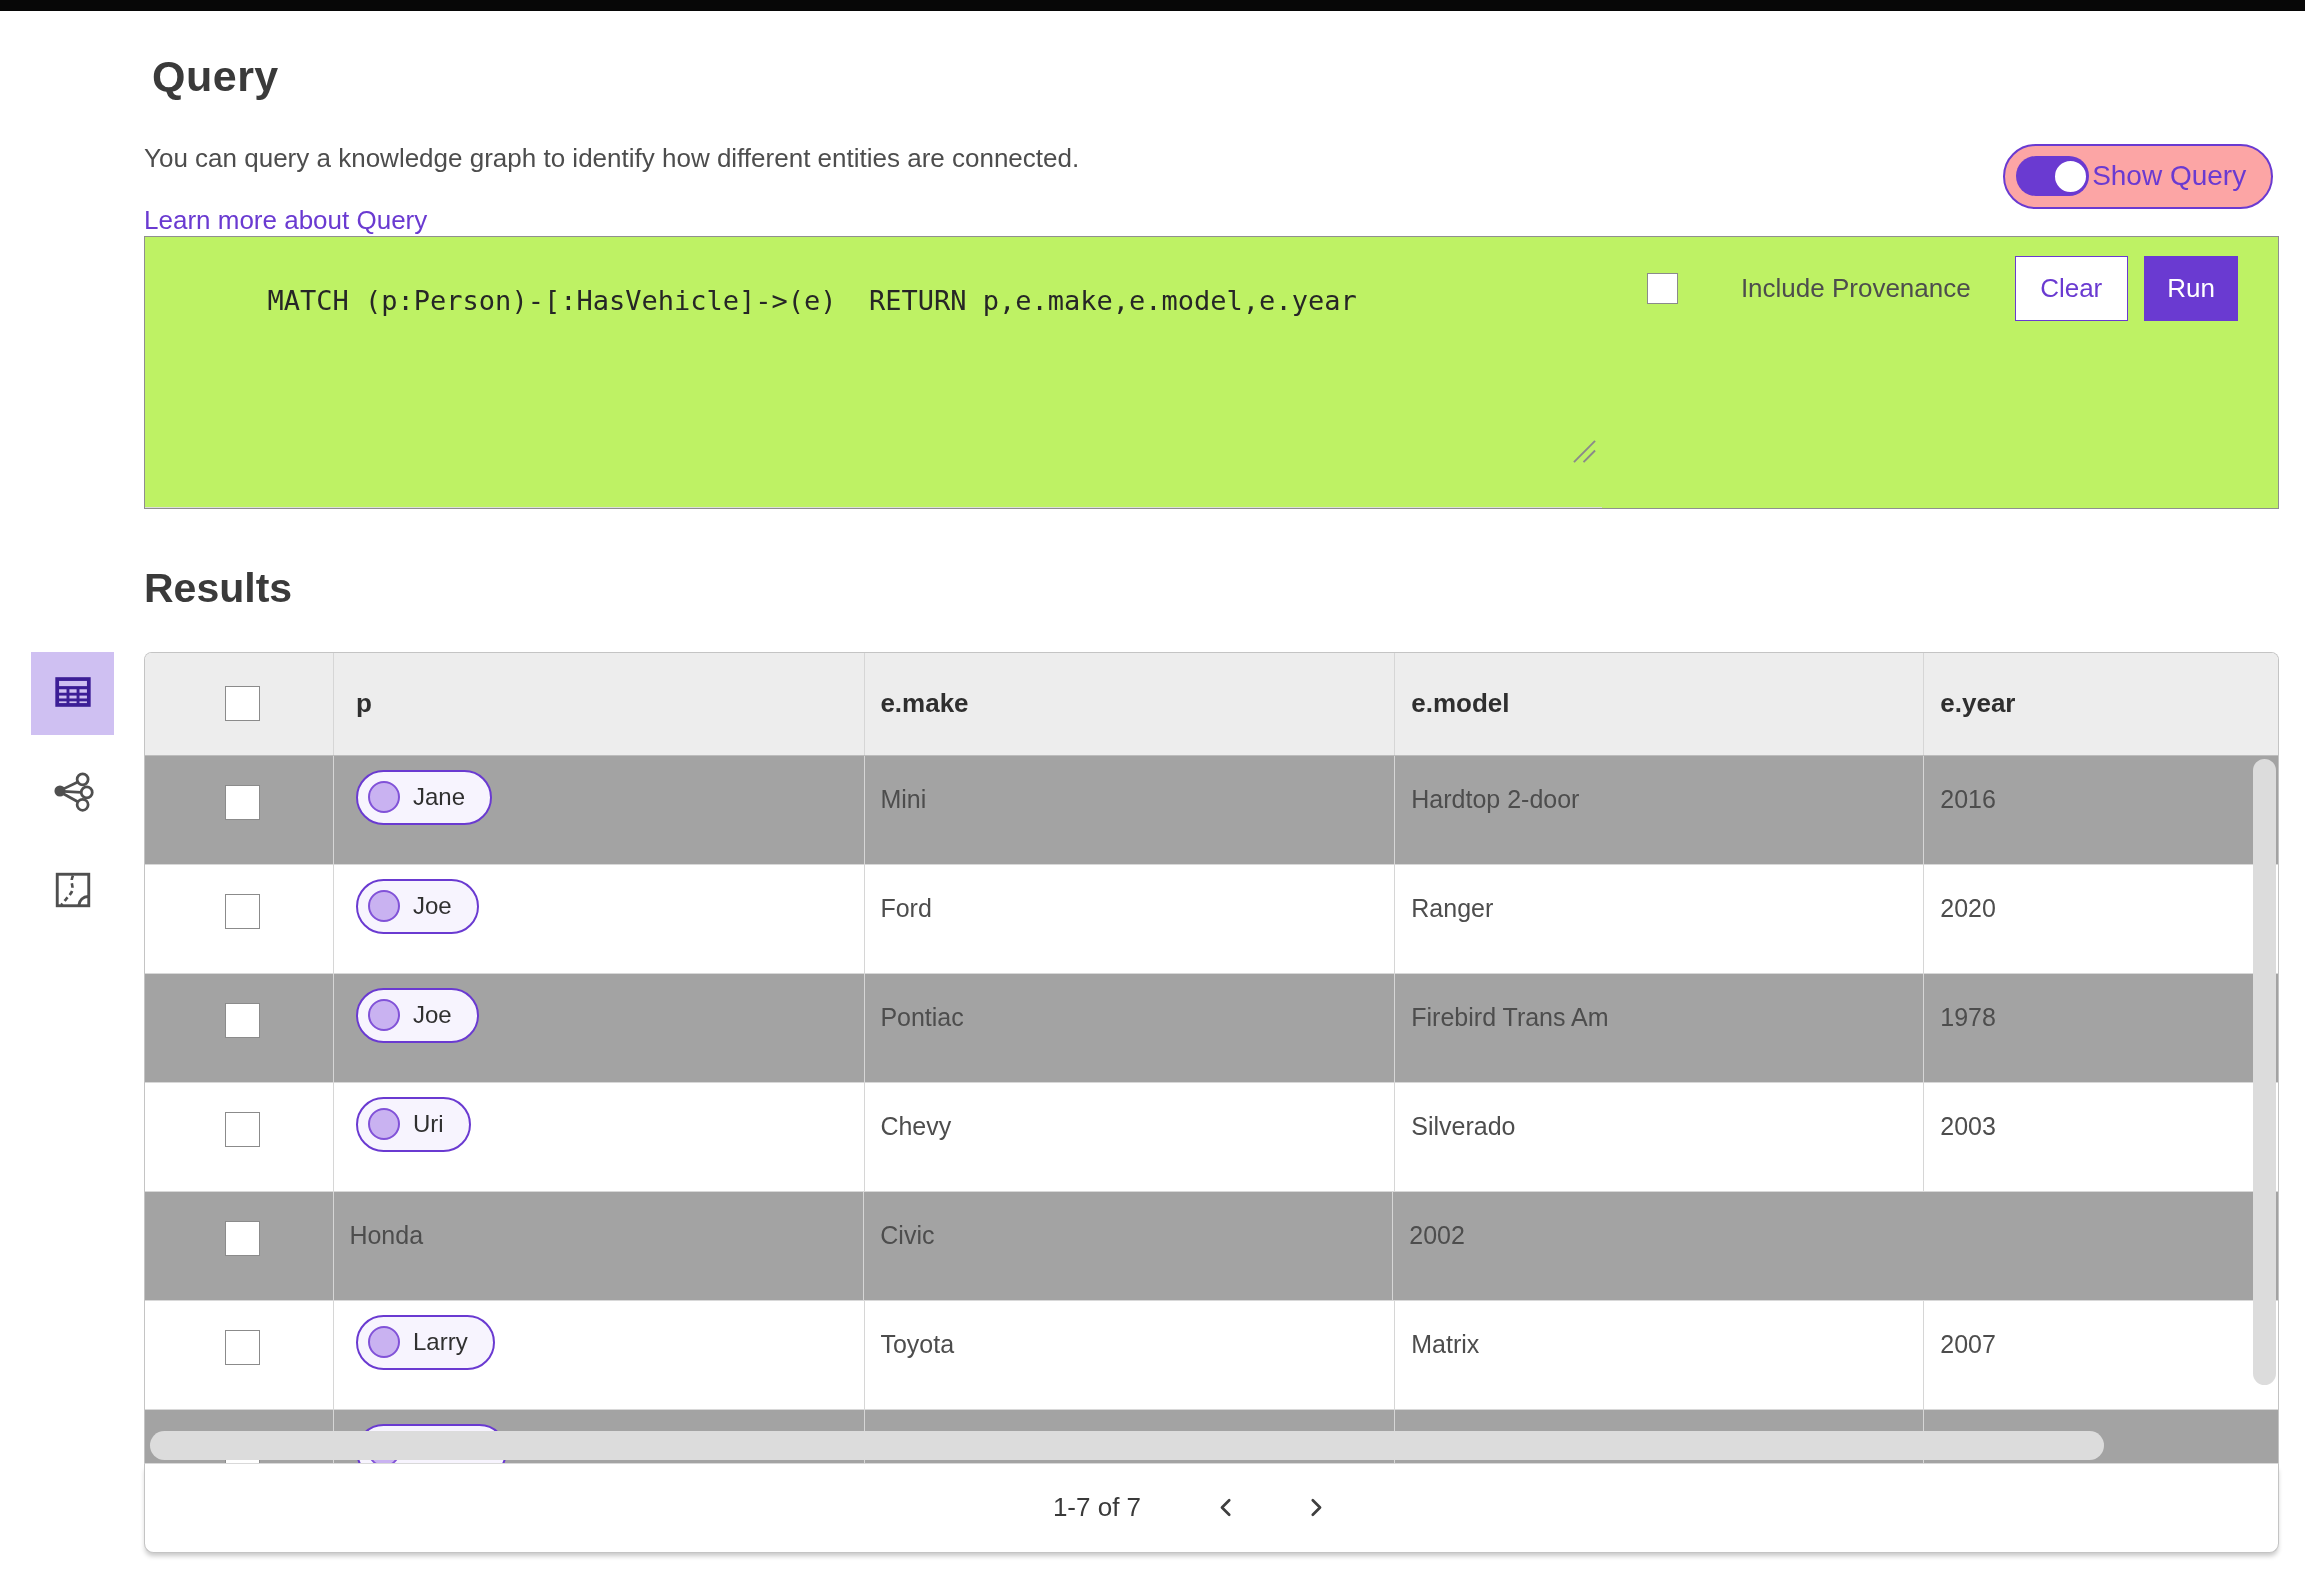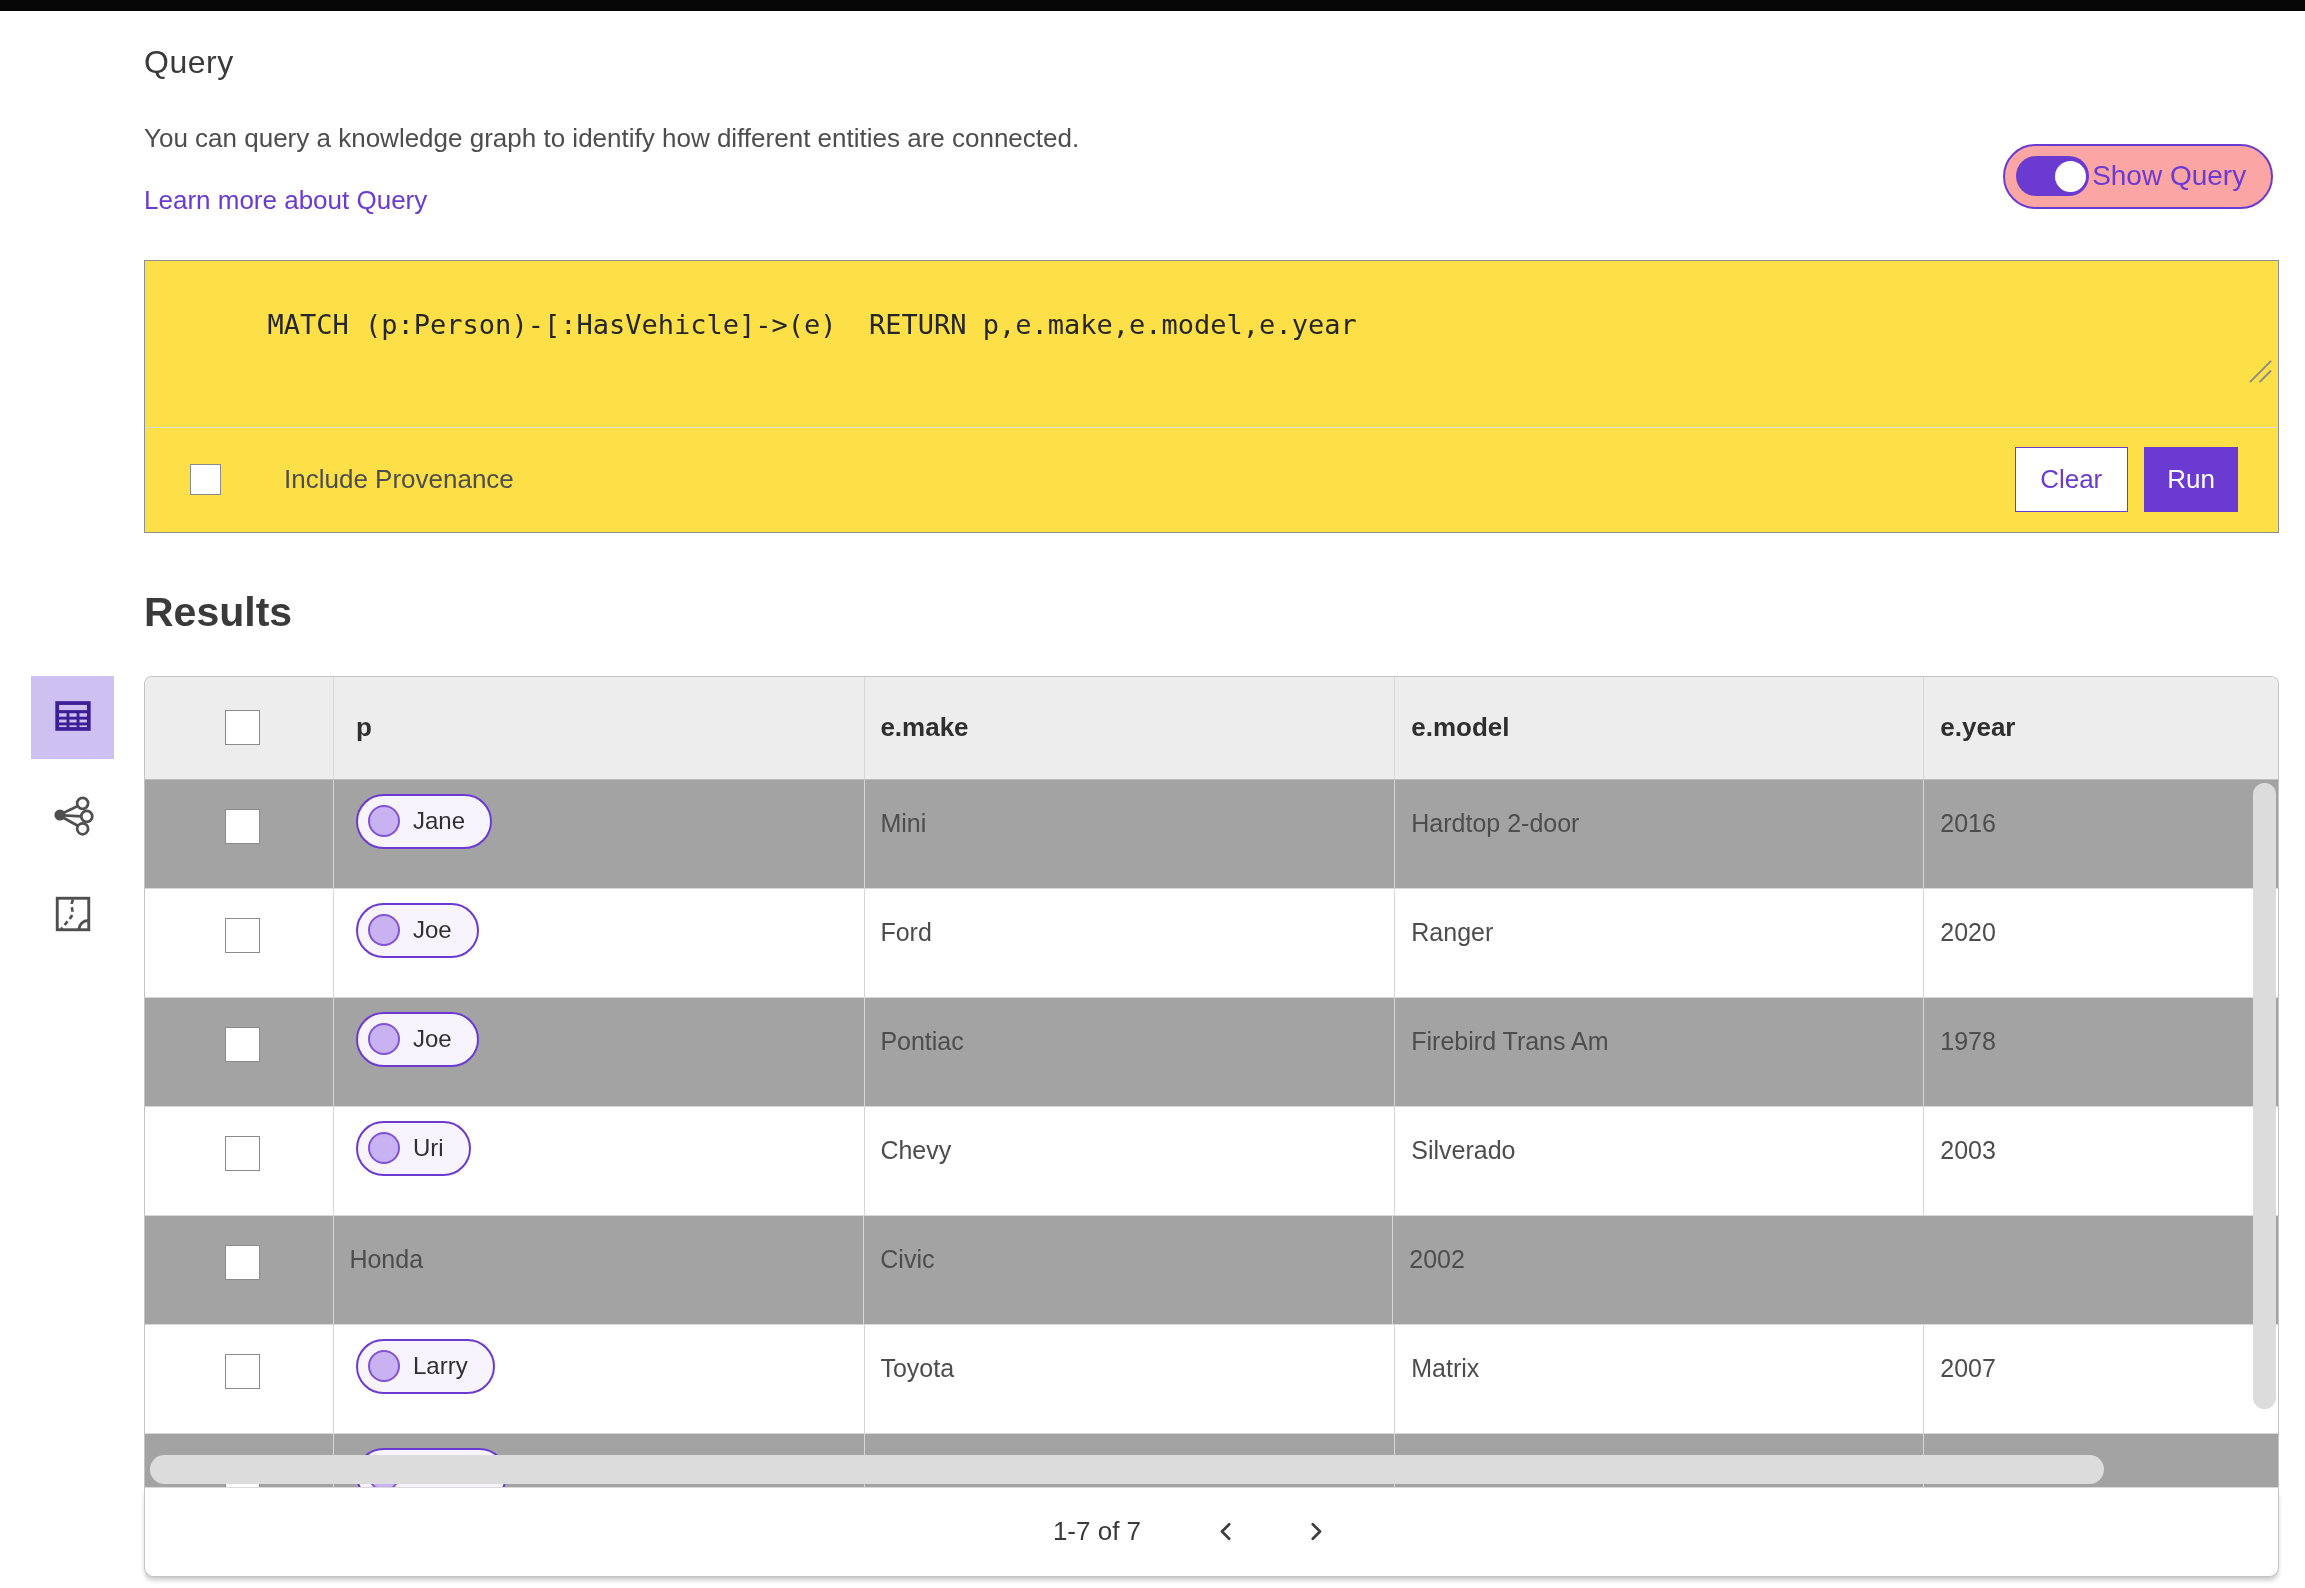--- a/index.html
+++ b/index.html
@@ -10,21 +10,21 @@
     font-family:"Liberation Sans", sans-serif;
     color:#4a4a4a;
     overflow:hidden;
     position:relative;
   }
   .topbar { height:10.6px; background:#070707; width:100%; }
   .main { padding:0 27px 0 144px; }
 
   
   .query-header { display:flex; justify-content:space-between; align-items:flex-start; margin-top:33px; }
-  .page-title { font-size:32px; font-weight:400; color:#3a3a3a; margin:0; letter-spacing:0.5px; }
+  .page-title { font-size:43px; font-weight:700; color:#3a3a3a; margin:8px; letter-spacing:0.5px; }
   .page-desc { font-size:26px; color:#4d4d4d; margin:42px 0 0 0; }
   .learn-link { display:inline-block; margin-top:31px; font-size:26px; color:#6a3ad1; text-decoration:none; cursor:pointer; }
 
   .toggle-btn {
     margin-top:100px; margin-right:5.8px;
     display:flex; align-items:center; gap:3px;
     height:65px; padding:0 25px 0 11.5px;
     border:2.4px solid #6a3ad1; border-radius:35px;
     background:#fca5a5; cursor:pointer;
   }
@@ -33,21 +33,21 @@
     position:relative; flex:0 0 auto;
   }
   .toggle-knob {
     position:absolute; right:1px; top:2.9px;
     width:35px; height:35px; border-radius:50%;
     background:#fff; border:2.9px solid #6a3ad1;
   }
   .toggle-label { font-size:28px; color:#6a3ad1; }
 
   
-  .query-box { margin-top:44px; border:1.9px solid #8f8f8f; height:273px; display:flex; flex-direction:column; background:#fde047; }
+  .query-box { border:1.9px solid #8f8f8f; height:273px; display:flex; flex-direction:row; background:#bef264; }
   .query-edit {
     flex:1; position:relative;
     border-bottom:1.9px solid #dcdcdc;
     padding:17.3px 23px 0 25px;
     font-family:"DejaVu Sans Mono", monospace;
     font-size:27px; color:#262626;
     white-space:pre; cursor:text;
   }
   .resize-handle { position:absolute; right:4.8px; bottom:5.8px; }
 

